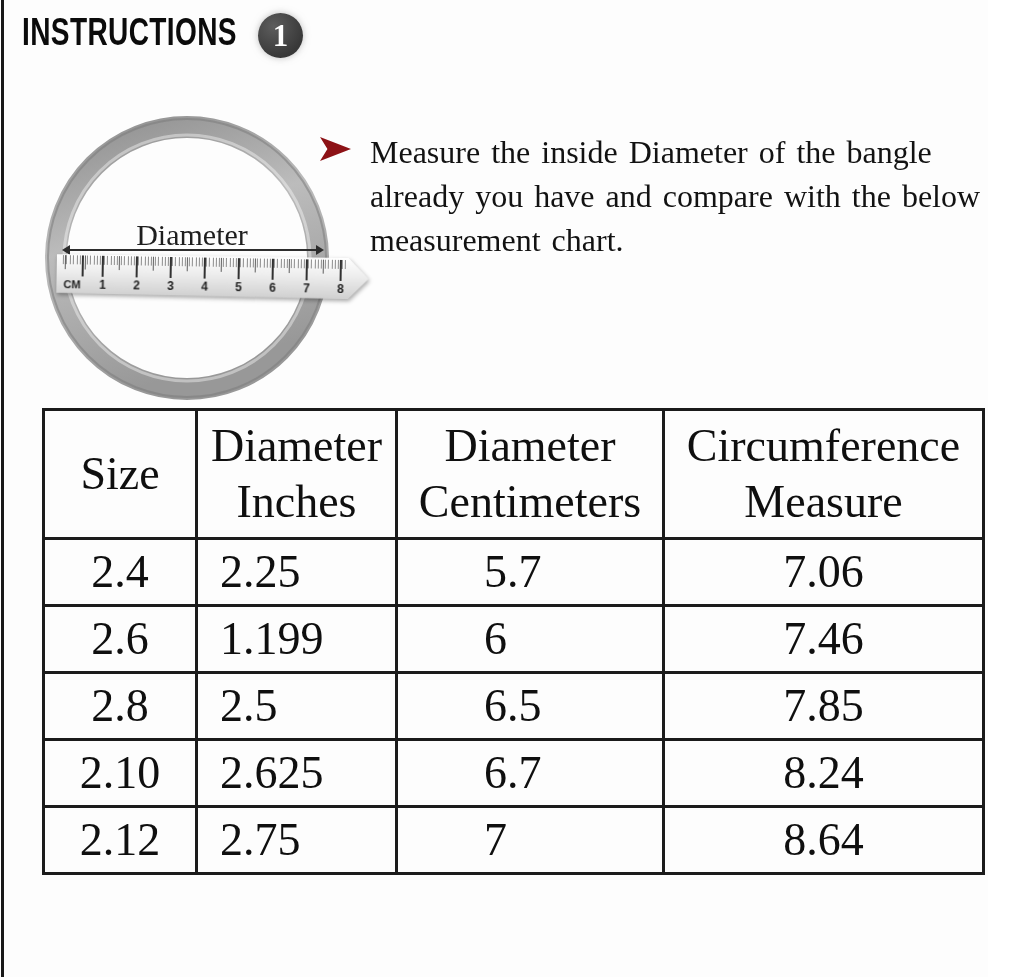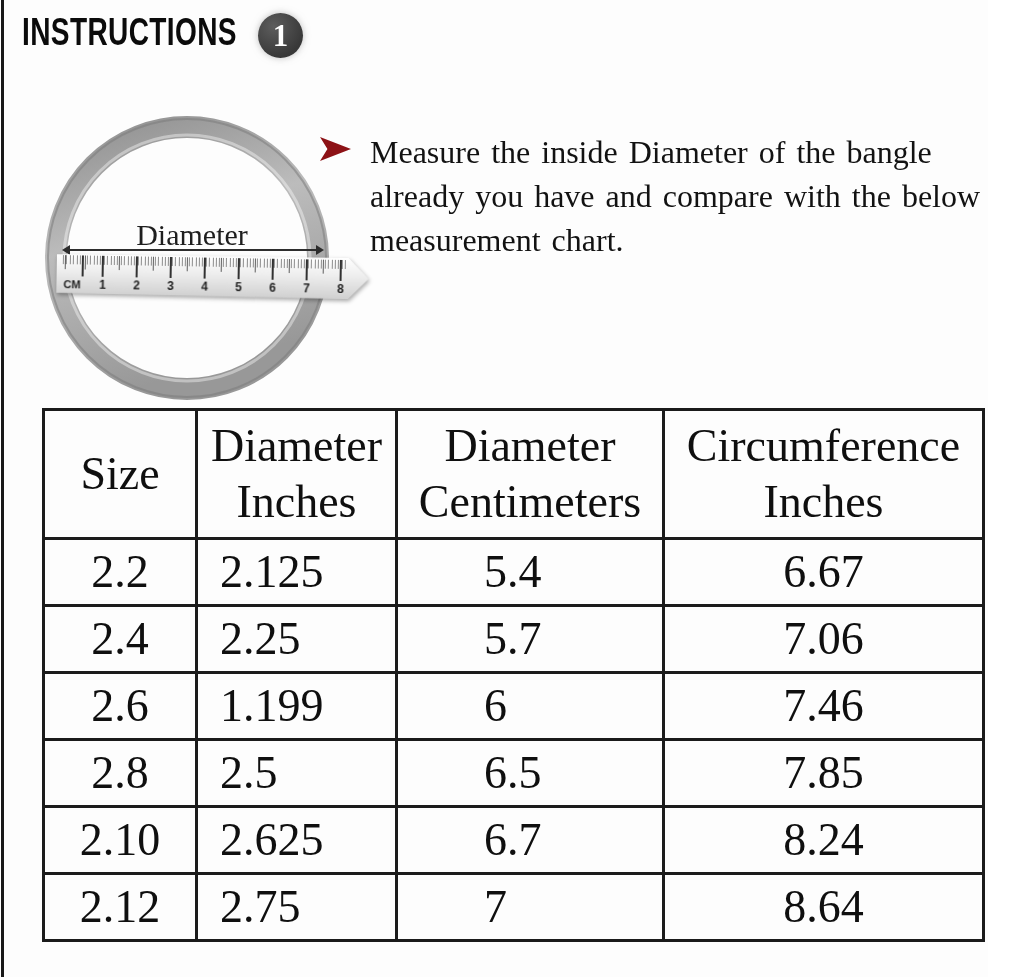--- a/index.html
+++ b/index.html
@@ -125,30 +125,24 @@
         <col style="width:320px">
     </colgroup>
     <thead>
       <tr>
         <th>Size</th>
         <th>Diameter
 Inches</th>
         <th>Diameter
 Centimeters</th>
         <th>Circumference
-Inches</th>
+Measure</th>
       </tr>
     </thead>
     <tbody>
-        <tr>
-          <td class="c0">2.2</td>
-          <td class="c1">2.125</td>
-          <td class="c2">5.4</td>
-          <td class="c3">6.67</td>
-        </tr>
         <tr>
           <td class="c0">2.4</td>
           <td class="c1">2.25</td>
           <td class="c2">5.7</td>
           <td class="c3">7.06</td>
         </tr>
         <tr>
           <td class="c0">2.6</td>
           <td class="c1">1.199</td>
           <td class="c2">6</td>

